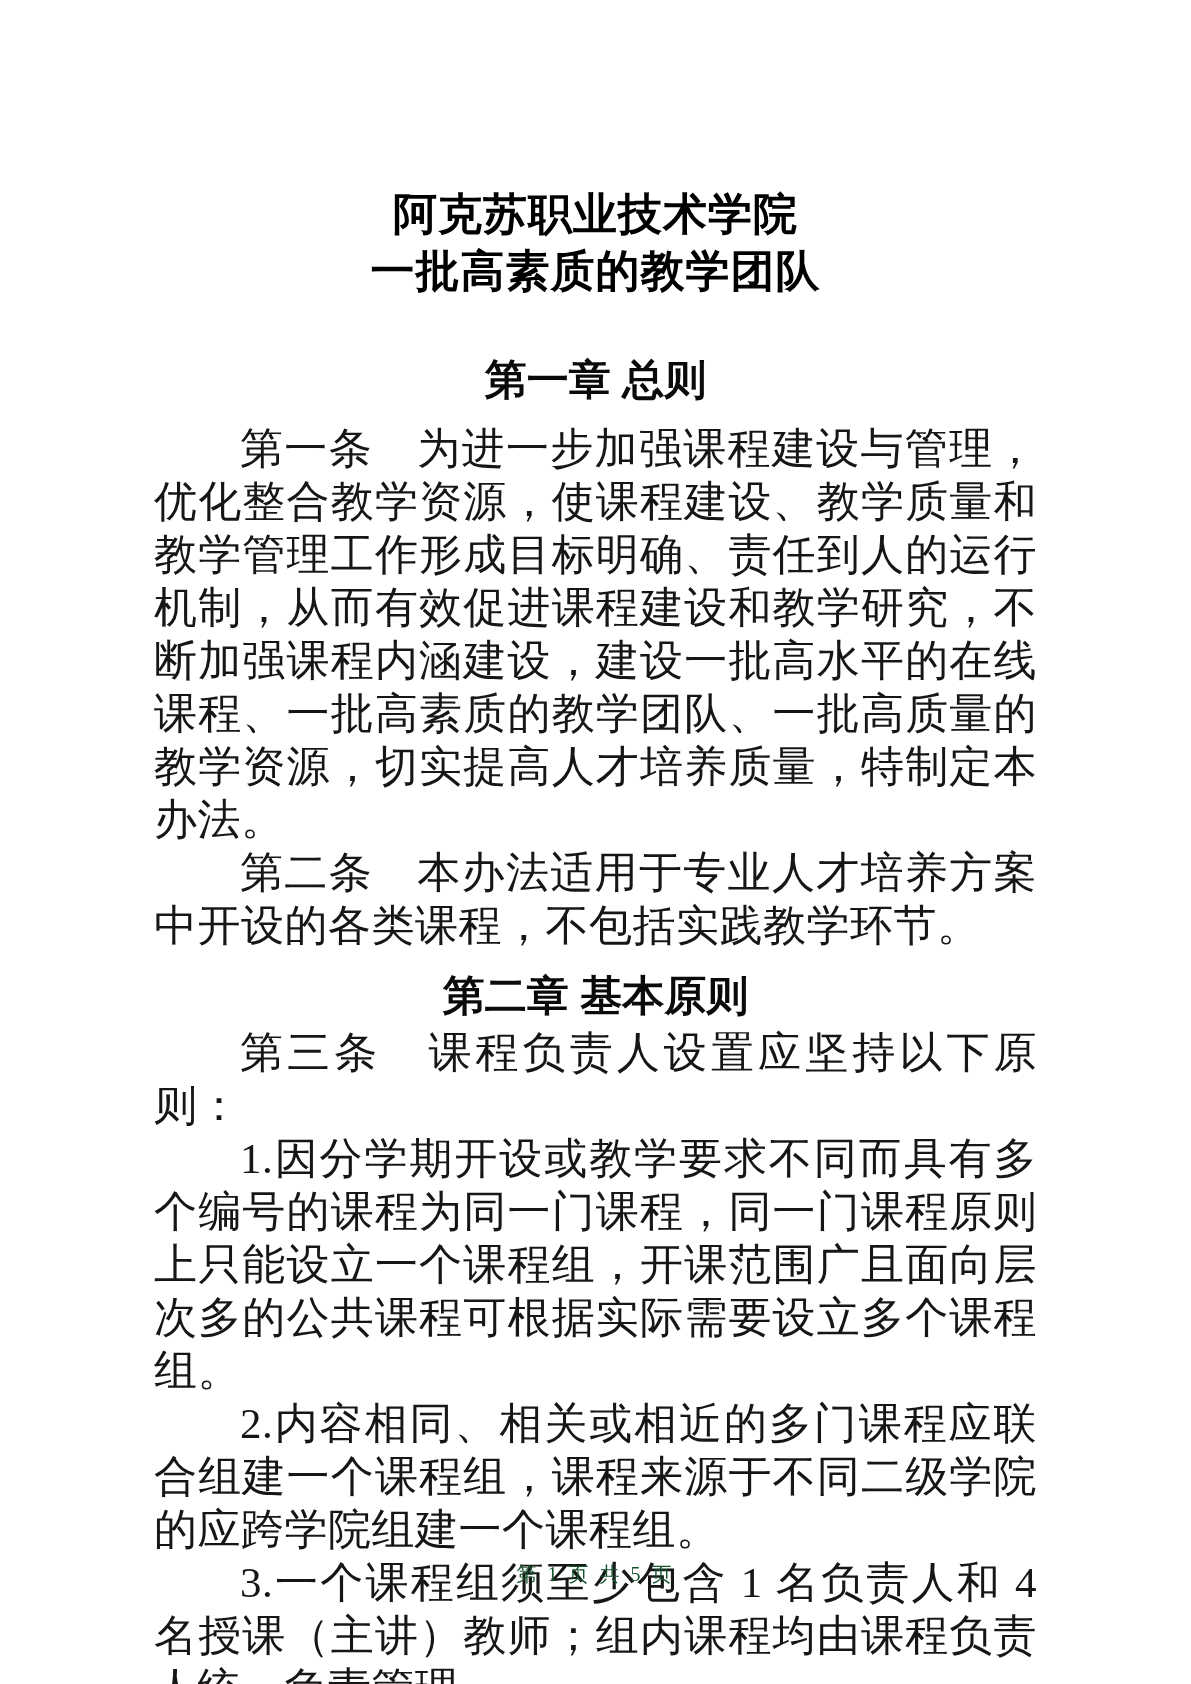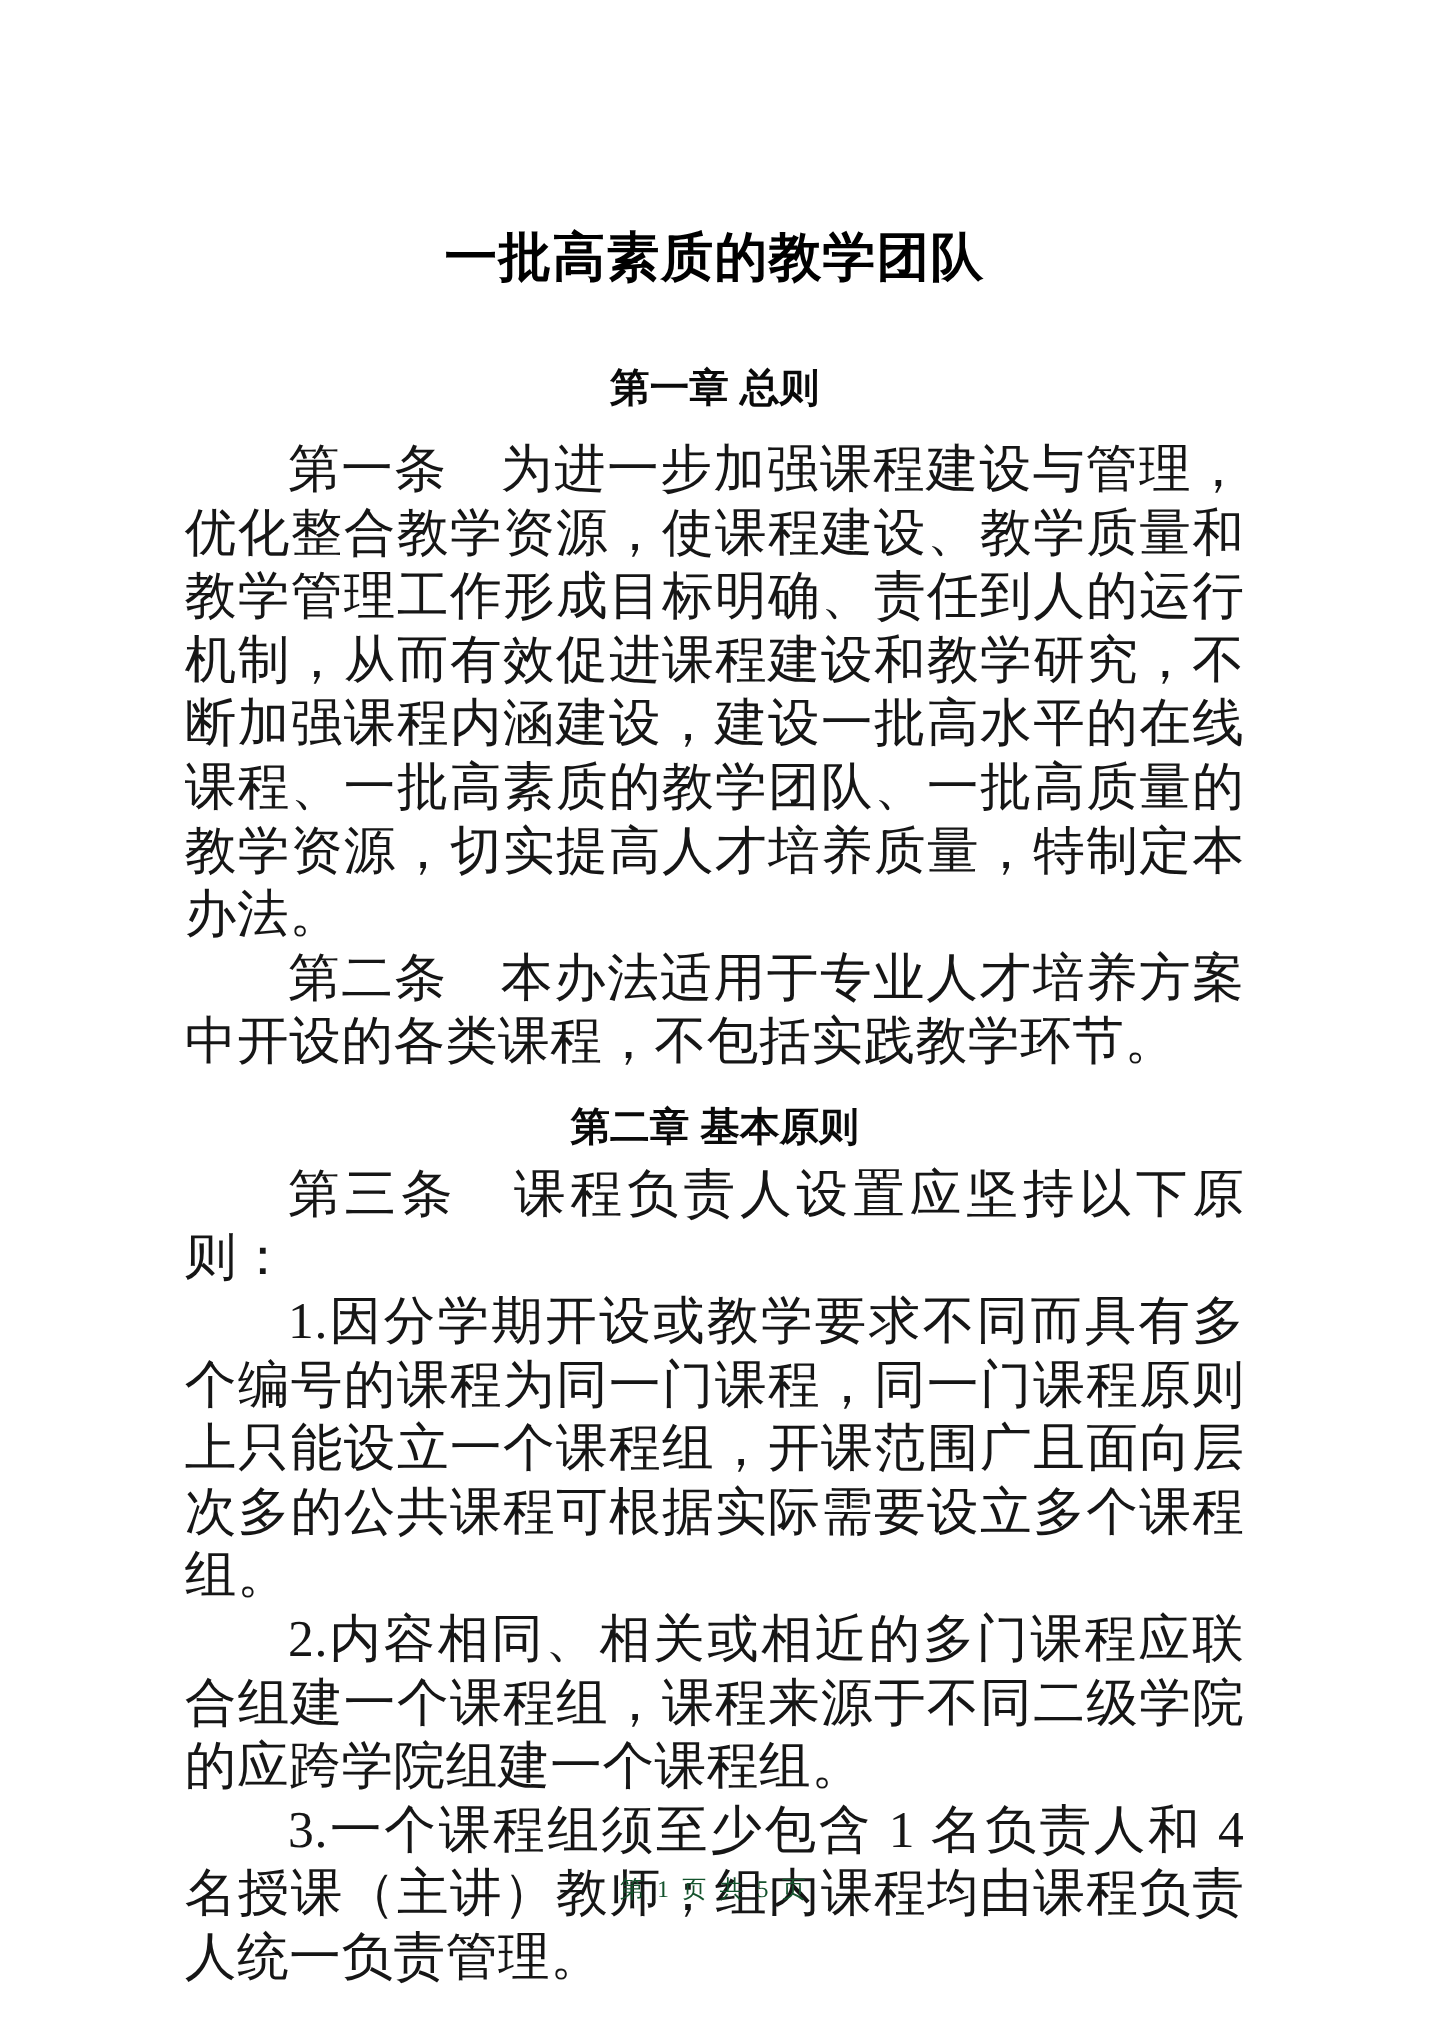--- a/index.html
+++ b/index.html
@@ -24,21 +24,21 @@
     font-weight: bold;
     font-size: 44px;
     line-height: 57px;
     color: #000000;
     letter-spacing: 1px;
   }
   .chapter-heading {
     text-align: center;
     font-family: "Liberation Sans", "DejaVu Sans", sans-serif;
     font-weight: bold;
-    font-size: 33px;
+    font-size: 42px;
     line-height: 40px;
     color: #0a0a0a;
   }
   .chapter-heading.first {
     margin: 60px 0 22px 0;
   }
   .chapter-heading.second {
     margin: 24px 0 10px 0;
   }
   .body-text p {
@@ -61,20 +61,21 @@
     letter-spacing: 3px;
     color: #14532d;
   }
 </style>
 </head>
 <body>
 
 <div class="page">
 
   <div class="doc-title">
+    <div>阿克苏职业技术学院</div>
     <div>一批高素质的教学团队</div>
   </div>
 
   <div class="chapter-heading first">第一章 总则</div>
 
   <div class="body-text">
     <p>第一条　为进一步加强课程建设与管理，优化整合教学资源，使课程建设、教学质量和教学管理工作形成目标明确、责任到人的运行机制，从而有效促进课程建设和教学研究，不断加强课程内涵建设，建设一批高水平的在线课程、一批高素质的教学团队、一批高质量的教学资源，切实提高人才培养质量，特制定本办法。</p>
     <p>第二条　本办法适用于专业人才培养方案中开设的各类课程，不包括实践教学环节。</p>
   </div>
 

